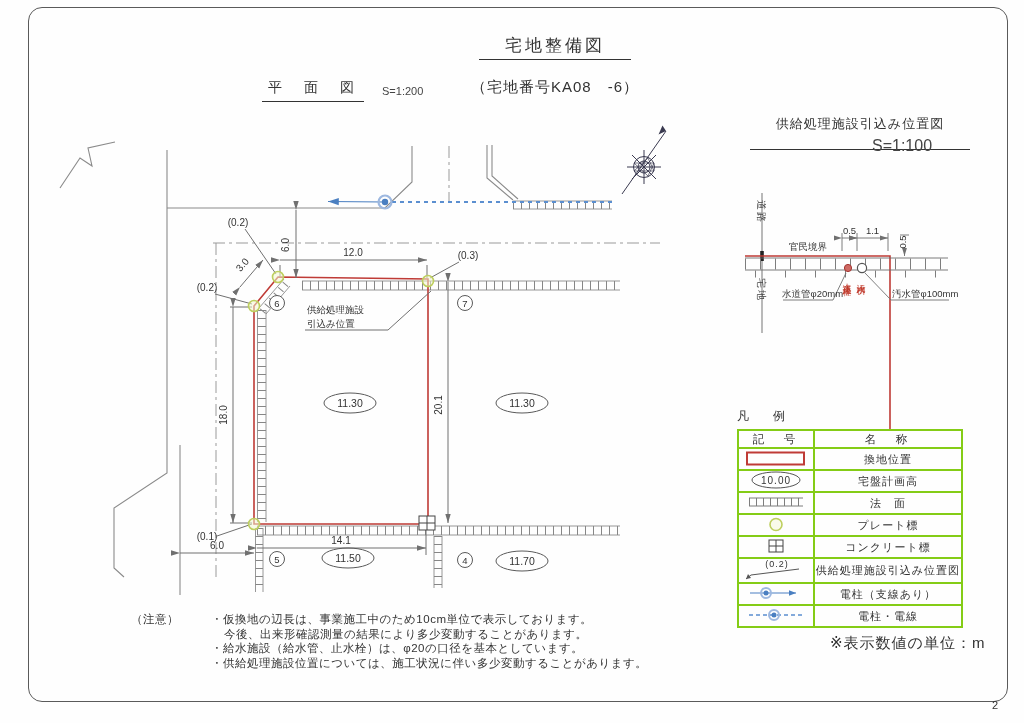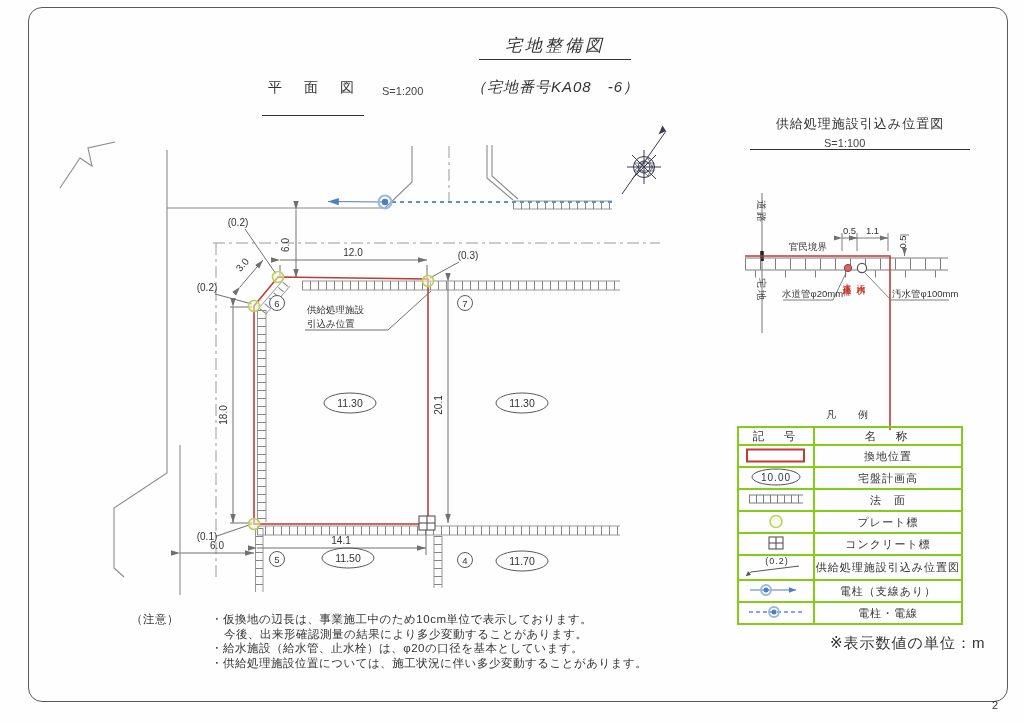--- a/index.html
+++ b/index.html
@@ -1,33 +1,33 @@
 <!DOCTYPE html>
 <html><head>
 <meta charset="utf-8">
 <style>
   html,body{margin:0;padding:0;background:#fff;}
   #sheet{position:relative;width:1024px;height:723px;background:#fefefe;overflow:hidden;
          font-family:"Liberation Sans","DejaVu Sans",sans-serif;color:#333;}
   #frame{position:absolute;left:28px;top:7px;width:978px;height:693px;border:1.5px solid #5a5a5a;border-radius:14px;}
   .abs{position:absolute;}
-  .title-wrap{left:430px;top:34px;width:250px;text-align:center;font-style:italic;}
+  .title-wrap{left:430px;top:34px;width:250px;text-align:center;}
   .title-main{font-size:17px;letter-spacing:3px;border-bottom:1px solid #333;display:inline-block;padding:0 26px 2px;}
   .title-sub{font-size:15px;margin-top:18px;letter-spacing:1px;}
-  .plan-head{left:262px;top:79px;font-size:14px;letter-spacing:4px;border-bottom:1px solid #333;padding:0 6px 18px;text-align:right;}
+  .plan-head{left:262px;top:79px;font-size:14px;letter-spacing:4px;border-bottom:1px solid #333;padding:0 6px 4px;text-align:right;}
   .plan-scale{left:382px;top:85px;font-size:11px;color:#444;}
   .detail-head{left:750px;top:115px;width:220px;text-align:center;font-size:13px;letter-spacing:1px;border-bottom:1px solid #333;padding-bottom:16px;}
-  .detail-scale{left:824px;top:137px;font-size:11px;color:#444;}
+  .detail-scale{left:872px;top:137px;font-size:16px;color:#444;}
   svg{font-family:"Liberation Sans","DejaVu Sans",sans-serif;}
   svg text{fill:#333;}
   .vtext{position:absolute;writing-mode:vertical-rl;text-orientation:upright;font-size:9px;color:#c0392b;letter-spacing:1px;line-height:1;}
   .rtext{position:absolute;font-size:10px;color:#444;transform:rotate(90deg);transform-origin:left top;letter-spacing:2px;white-space:nowrap;}
   
   #legend{left:737px;top:408px;width:226px;}
-  .legend-title{text-align:center;font-size:10px;letter-spacing:6px;margin-bottom:4px;}
+  .legend-title{text-align:left;font-size:12px;letter-spacing:6px;margin-bottom:4px;}
   table.legend{border-collapse:collapse;width:226px;table-layout:fixed;}
   table.legend td{border:2px solid #84cc16;font-size:11px;text-align:center;vertical-align:middle;height:20px;padding:0;letter-spacing:1px;}
   table.legend td.sym{width:74px;}
   table.legend tr.hd td{height:16px;font-size:11.5px;letter-spacing:4px;}
   .unit-note{left:830px;top:634px;font-size:15px;letter-spacing:1px;}
   
   #notes{left:131px;top:612px;font-size:11.5px;line-height:14.6px;letter-spacing:0.5px;}
   #notes .row{display:flex;gap:31px;}
   #notes .lbl{width:49px;flex:none;}
   #notes .ind{width:49px;flex:none;}

